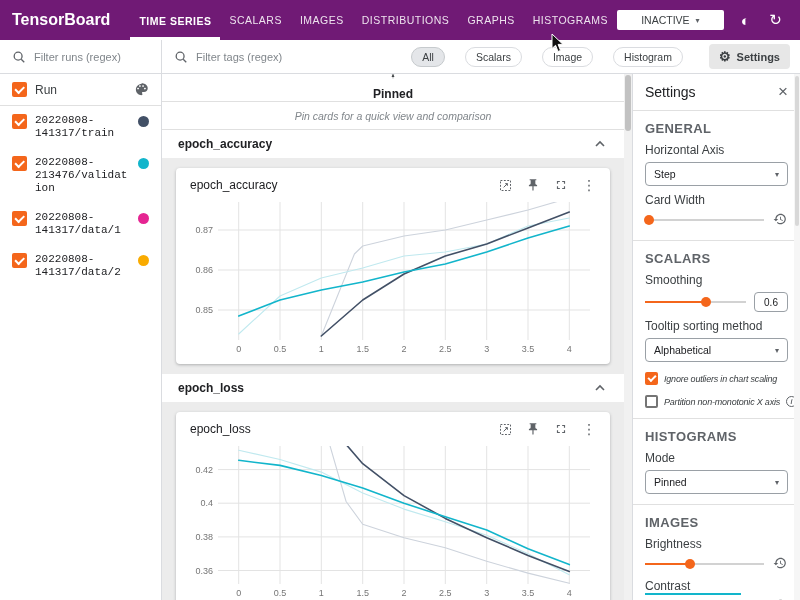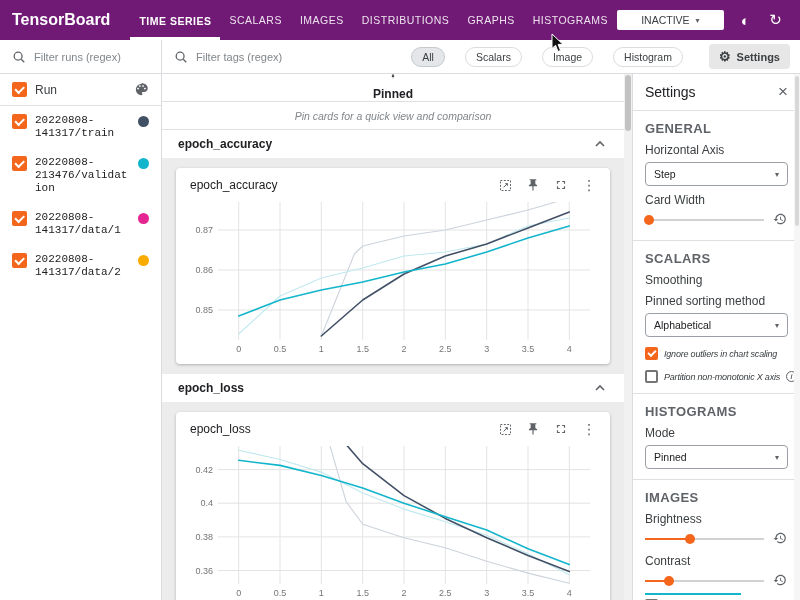--- a/index.html
+++ b/index.html
@@ -357,21 +357,29 @@
         </div>
         <button class="reset-btn"><svg width="14" height="14" viewBox="0 0 24 24" fill="#5f6368">
               <path d="M13 3c-4.97 0-9 4.03-9 9H1l3.89 3.89.07.14L9 12H6c0-3.87 3.13-7 7-7s7 3.13 7 7-3.13 7-7 7c-1.93 0-3.68-.79-4.94-2.06l-1.42 1.42C8.27 19.99 10.51 21 13 21c4.97 0 9-4.03 9-9s-4.03-9-9-9zm-1 5v5l4.28 2.54.72-1.21-3.5-2.08V8z"></path>
             </svg></button>
       </div>
     </div>
 
     <div class="sp-block">
       <div class="sp-heading">SCALARS</div>
       <div class="sp-label">Smoothing</div>
-      <div class="sp-label">Pinned sorting method</div>
+      <div class="slider-row">
+        <div class="slider">
+          <div class="sl-track"></div>
+            <div class="sl-fill" style="width: 60%;"></div>
+            <div class="sl-thumb" style="left: 60%;"></div>
+        </div>
+        <div class="value-box">0.6</div>
+      </div>
+      <div class="sp-label">Tooltip sorting method</div>
       <div class="select">
         <span>Alphabetical</span>
         <span class="caret">▾</span>
       </div>
       <div class="cb-row">
         <span class="cb small on"></span>
         <span class="cb-label">Ignore outliers in chart scaling</span>
       </div>
       <div class="cb-row">
         <span class="cb small off"></span>

